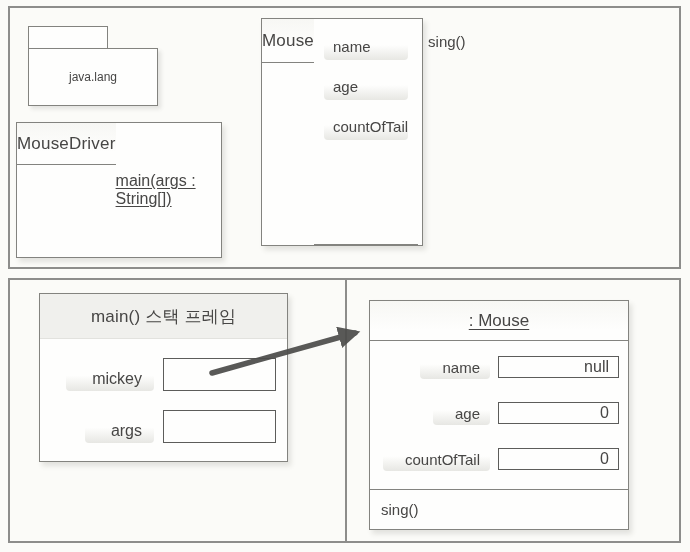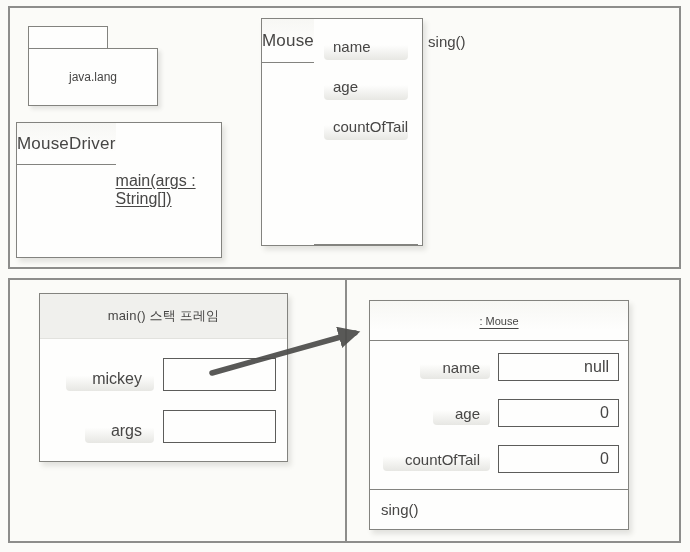--- a/index.html
+++ b/index.html
@@ -80,21 +80,21 @@
 
   
   .stack-frame{
     position:absolute;left:29px;top:13px;width:249px;height:169px;
     background:var(--box-bg);border:1.6px solid var(--box-border);
     box-shadow:3px 4px 5px rgba(60,60,55,.13);
   }
   .frame-header{
     height:45px;background:var(--header-fill);
     display:flex;align-items:center;justify-content:center;
-    font-size:13px;letter-spacing:.2px;
+    font-size:17px;letter-spacing:.2px;
     border-bottom:1px solid #e2e2de;
   }
   .var-row{
     display:flex;align-items:flex-end;justify-content:flex-end;
     gap:9px;padding-right:11px;margin-top:19px;height:33px;
   }
   .var-label{
     font-size:16px;padding:3px 12px 3px 26px;border-radius:4px;
     background:linear-gradient(180deg,rgba(254,254,253,0) 35%,var(--pill-light) 100%);
   }
@@ -105,35 +105,35 @@
 
   
   .heap-object{
     position:absolute;left:359px;top:20px;width:260px;height:230px;
     background:var(--box-bg);border:1.6px solid var(--box-border);
     box-shadow:3px 4px 5px rgba(60,60,55,.13);
     display:flex;flex-direction:column;
   }
   .obj-title{
     height:45px;display:flex;align-items:center;justify-content:center;
-    border-bottom:1.4px solid var(--box-border);font-size:11px;
+    border-bottom:1.4px solid var(--box-border);font-size:17px;
     background:linear-gradient(180deg,#f7f7f4 0%,#fefefd 75%);
   }
   .underlined{text-decoration:underline;text-underline-offset:3px;}
   .obj-fields{flex:1;padding:10px 9px 0 0;}
   .obj-row{
     display:flex;align-items:center;justify-content:flex-end;
     gap:8px;margin-bottom:14px;height:32px;
   }
   .obj-label{
     font-size:15px;padding:3px 10px 3px 22px;border-radius:4px;
     background:linear-gradient(180deg,rgba(254,254,253,0) 35%,var(--pill-light) 100%);
   }
   .obj-value{
-    width:121px;height:28px;background:var(--box-bg);
+    width:121px;height:22px;background:var(--box-bg);
     border:1.7px solid var(--value-box-border);
     display:flex;align-items:center;justify-content:flex-end;
     padding-right:9px;font-size:16px;
   }
   .obj-methods{
     height:45px;border-top:1.4px solid var(--box-border);
     display:flex;align-items:center;padding-left:11px;font-size:15px;
   }
 
   .arrow-layer{position:absolute;left:0;top:0;pointer-events:none;}

